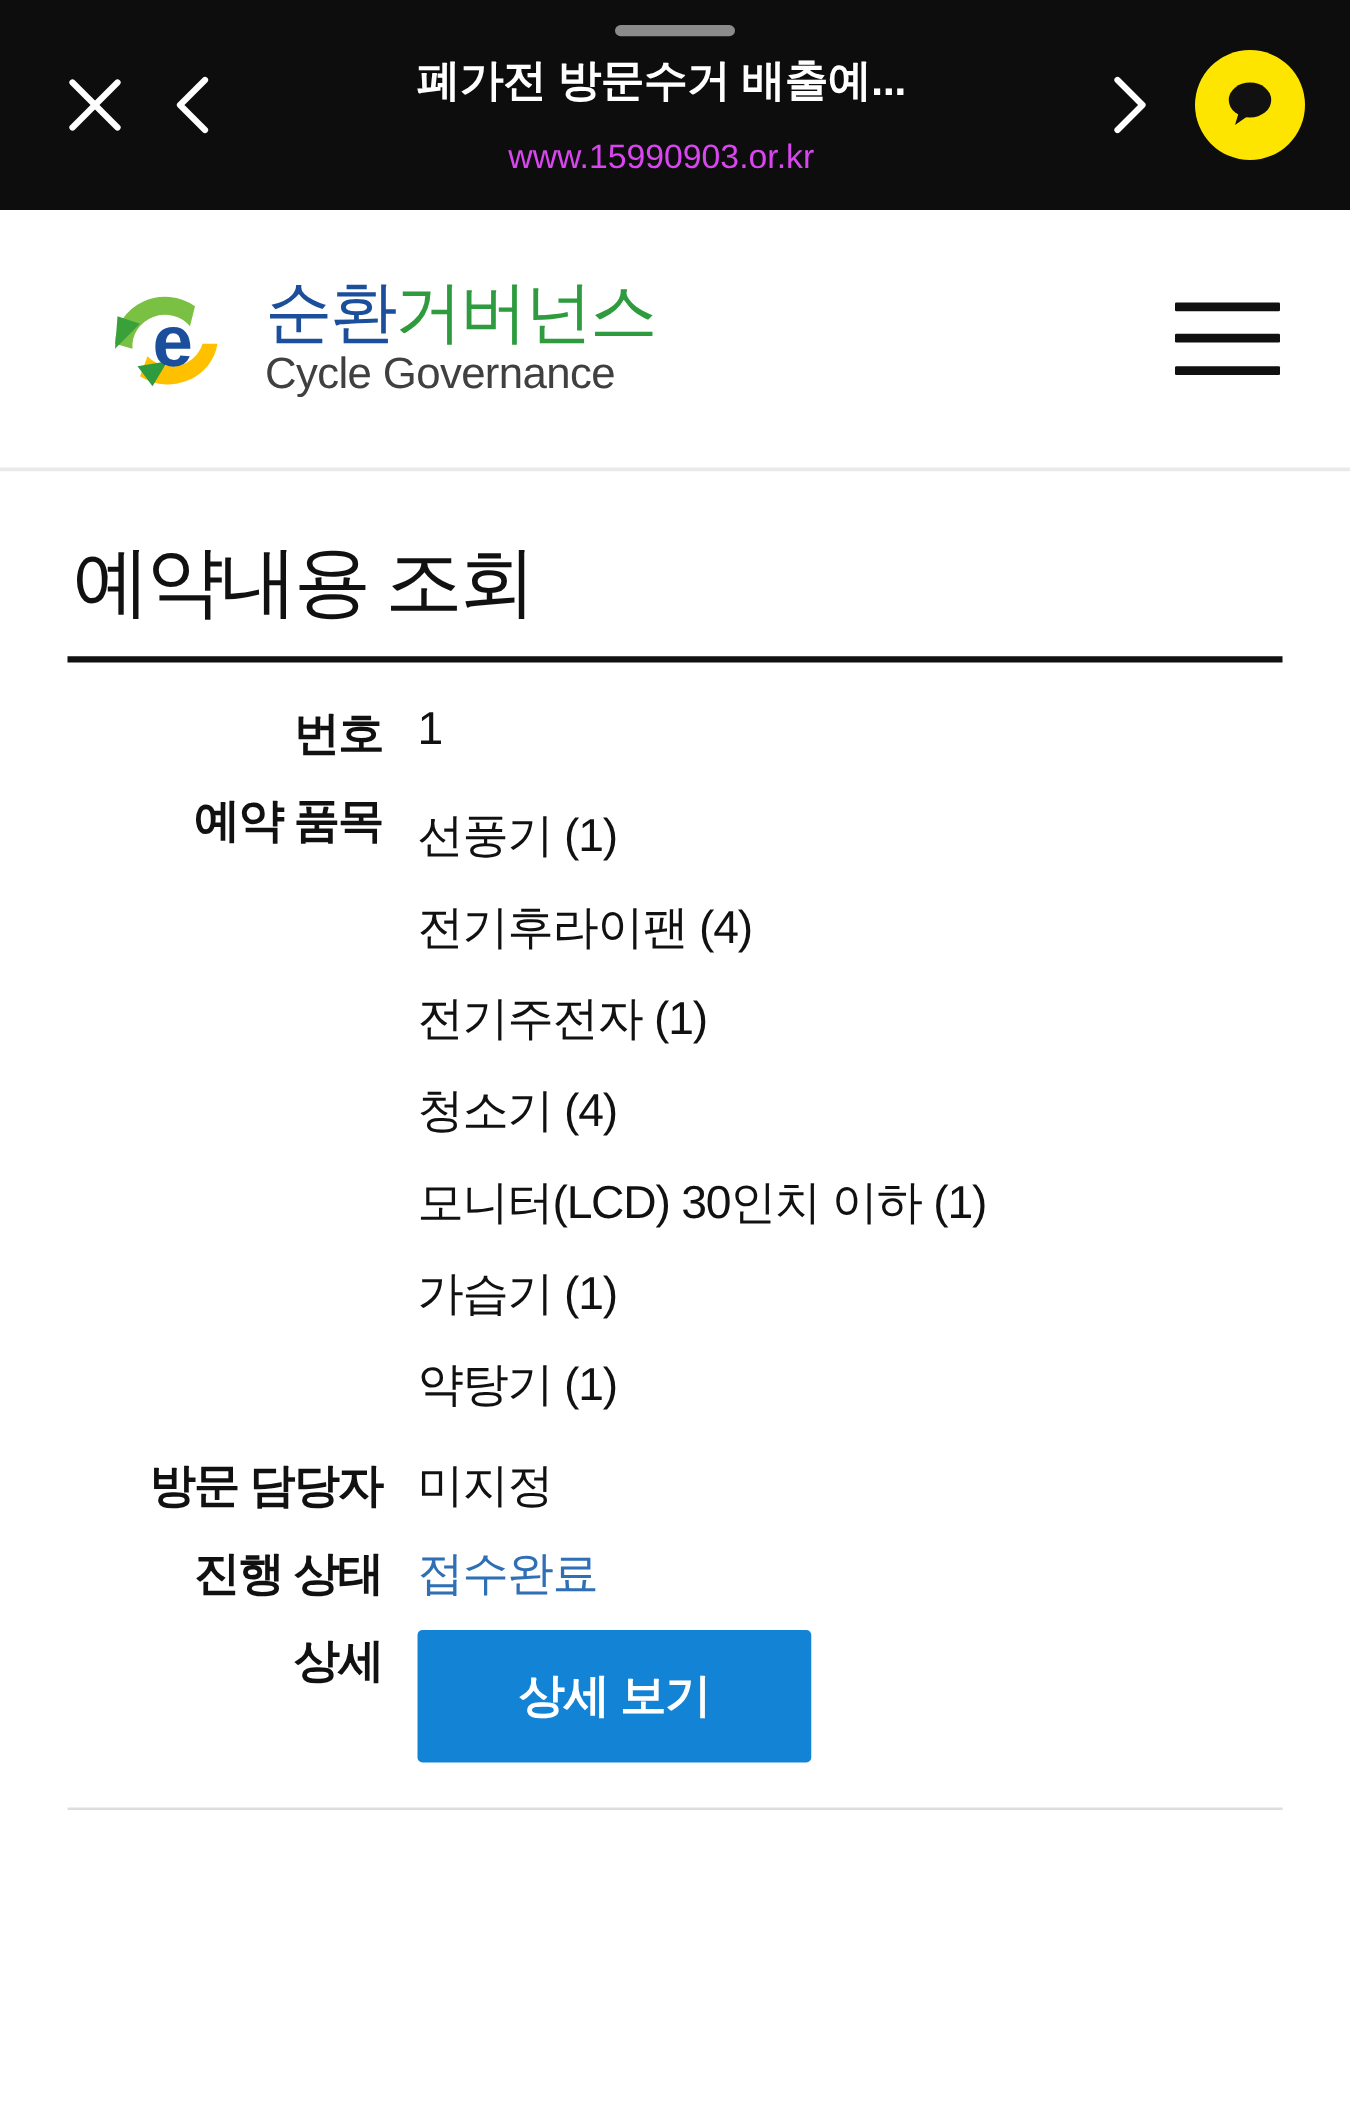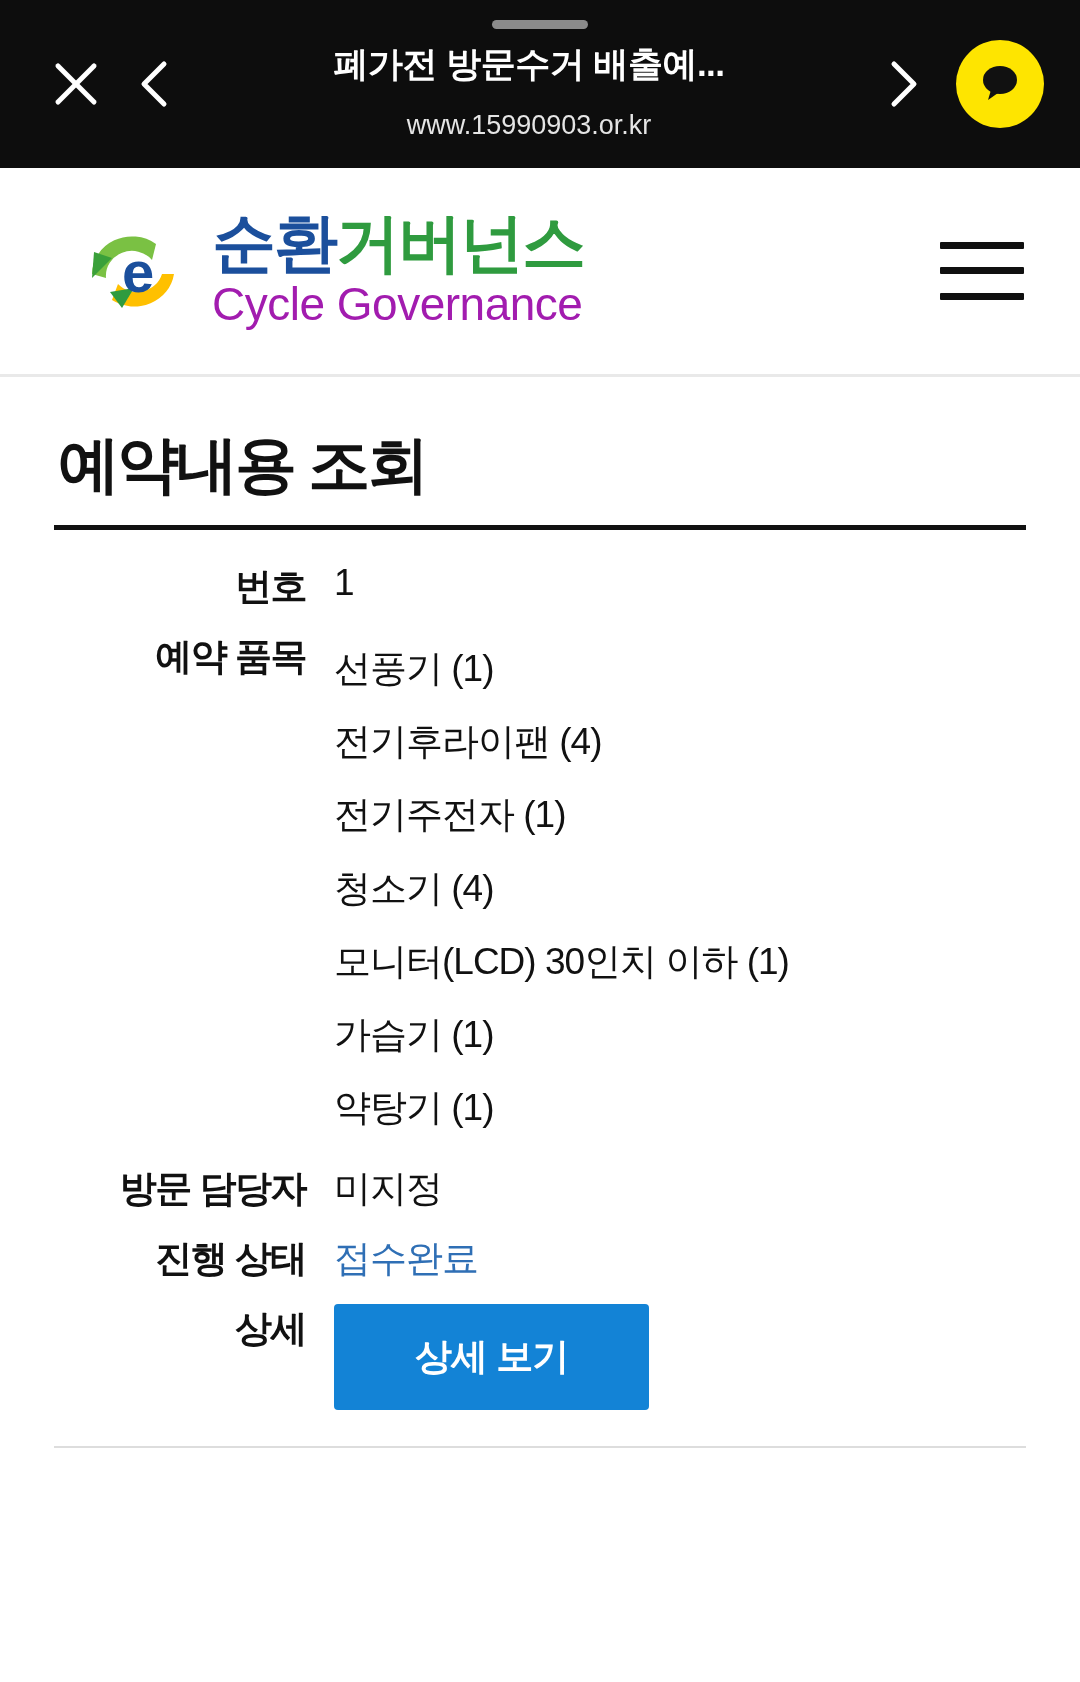--- a/index.html
+++ b/index.html
@@ -49,21 +49,21 @@
   .bar-title {
     color: #ffffff;
     font-size: 35px;
     font-weight: bold;
     letter-spacing: -0.5px;
     white-space: nowrap;
     overflow: hidden;
     text-overflow: ellipsis;
   }
   .bar-url {
-    color: #e5e5e5;
+    color: #d946ef;
     font-size: 27px;
     margin-top: 22px;
     white-space: nowrap;
     overflow: hidden;
     text-overflow: ellipsis;
   }
   .kakao-btn {
     width: 88px;
     height: 88px;
     border-radius: 50%;
@@ -82,30 +82,30 @@
     background: #ffffff;
     display: flex;
     align-items: center;
     justify-content: space-between;
     padding: 0 56px 0 78px;
     border-bottom: 1px solid #ffffff;
   }
   .logo-wrap { display: flex; align-items: center; gap: 14px; }
   .logo-mark { width: 120px; height: 96px; flex: 0 0 auto; }
   .logo-text-ko {
-    font-size: 64px;
-    font-weight: bold;
+    font-size: 54px;
+    font-weight: normal;
     letter-spacing: -2px;
     line-height: 1.05;
   }
   .logo-text-ko .blue { color: #1b4f9c; }
   .logo-text-ko .green { color: #2f9b3f; }
   .logo-text-en {
-    font-size: 46px;
-    color: #a21caf;
+    font-size: 35px;
+    color: #404040;
     letter-spacing: -0.5px;
     line-height: 1.15;
   }
   .menu-btn {
     width: 84px;
     height: 70px;
     display: flex;
     flex-direction: column;
     justify-content: space-between;
     padding: 6px 0;
@@ -120,21 +120,21 @@
 
   
   .page {
     width: 1080px;
     background: #ffffff;
     border-top: 3px solid #e9e9e9;
     padding: 36px 54px 0 54px;
   }
   .page-title {
     font-size: 62px;
-    font-weight: bold;
+    font-weight: normal;
     color: #111111;
     letter-spacing: -3px;
     padding: 10px 0 18px 4px;
   }
   .title-rule {
     height: 5px;
     background: #111111;
     margin-bottom: 22px;
   }
 

